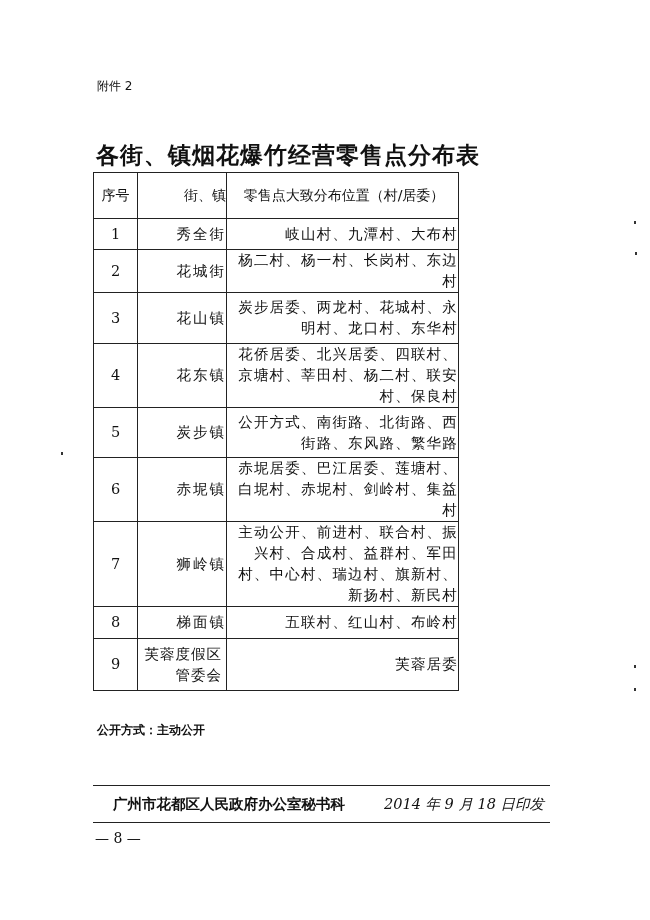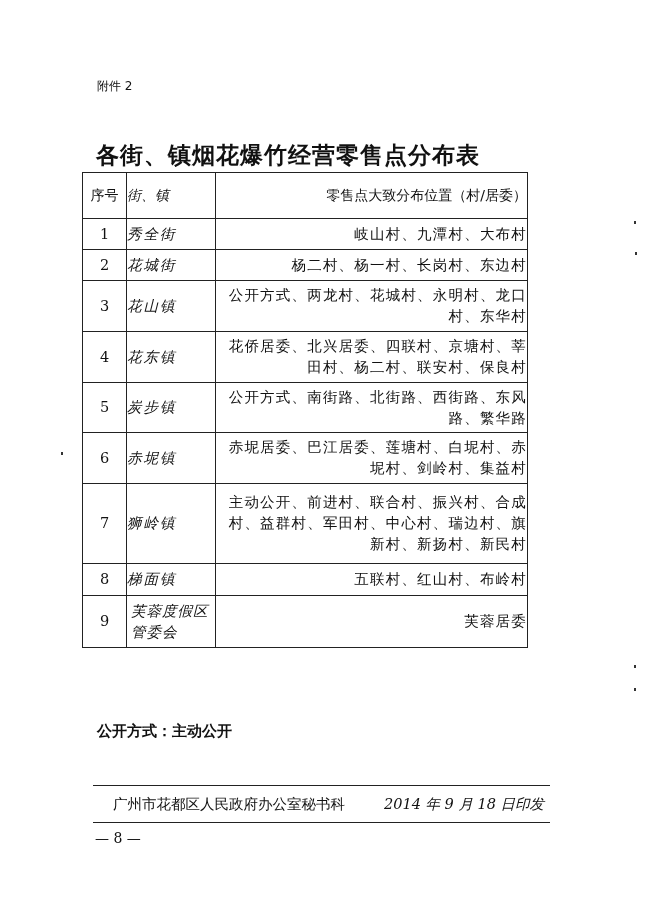--- a/index.html
+++ b/index.html
@@ -3,33 +3,33 @@
 <meta charset="utf-8">
 <style>
   html, body { margin:0; padding:0; background:#ffffff; }
   body { width:650px; height:920px; position:relative; overflow:hidden;
          font-family:"DejaVu Serif","Liberation Serif",serif; color:#111; }
   .attach { position:absolute; left:97px; top:78px; font-size:12px;
             font-family:"DejaVu Sans","Liberation Sans",sans-serif; }
   .title { position:absolute; left:0; width:556px; top:140px; text-align:center;
            font-size:23px; font-weight:bold; letter-spacing:1px;
            font-family:"DejaVu Sans","Liberation Sans",sans-serif; padding-left:20px; box-sizing:border-box; }
-  table.dist { position:absolute; left:82px; top:172px; width:446px;
+  table.dist { position:absolute; left:93px; top:172px; width:366px;
                border-collapse:collapse; table-layout:fixed; }
   table.dist td, table.dist th { border:1.4px solid #222; font-size:14.5px; line-height:21px;
                font-weight:normal; padding:0; vertical-align:middle; }
   table.dist th { font-family:"DejaVu Sans","Liberation Sans",sans-serif; font-size:14px; }
   .c-num { width:43px; text-align:center; }
-  .c-town { width:88px; text-align:left; letter-spacing:2px;font-style:italic; }
+  .c-town { width:88px; text-align:right; letter-spacing:2px; }
   .c-loc { text-align:right; padding-left:3px !important; letter-spacing:1.2px; }
-  th.c-loc { letter-spacing:0; }
-  .disclose { position:absolute; left:97px; top:722px; font-size:15px; font-weight:bold;
+  th.c-loc { text-align:center; letter-spacing:0; }
+  .disclose { position:absolute; left:97px; top:722px; font-size:12px; font-weight:bold;
               font-family:Liberation Mono, monospace; }
   .rule { position:absolute; left:93px; width:457px; height:0; border-top:1.5px solid #222; }
-  .issuer { position:absolute; left:113px; top:795px; font-size:14.5px; }
+  .issuer { position:absolute; left:113px; top:795px; font-size:14.5px;font-weight:bold; }
   .issue-date { position:absolute; left:384px; top:795px; font-size:14.5px;font-style:italic; }
   .pageno { position:absolute; left:95px; top:830px; font-size:14px; }
   .speck { position:absolute; width:2px; height:3px; background:#333; }
 </style>
 </head>
 <body>
 
 <div class="attach">附件 2</div>
 <div class="title">各街、镇烟花爆竹经营零售点分布表</div>
 
@@ -48,21 +48,21 @@
         <td class="c-loc">岐山村、九潭村、大布村</td>
       </tr>
       <tr style="height: 31px;">
         <td class="c-num">2</td>
         <td class="c-town">花城街</td>
         <td class="c-loc">杨二村、杨一村、长岗村、东边村</td>
       </tr>
       <tr style="height: 51px;">
         <td class="c-num">3</td>
         <td class="c-town">花山镇</td>
-        <td class="c-loc">公开方式、两龙村、花城村、永明村、龙口村、东华村</td>
+        <td class="c-loc">炭步居委、两龙村、花城村、永明村、龙口村、东华村</td>
       </tr>
       <tr style="height: 51px;">
         <td class="c-num">4</td>
         <td class="c-town">花东镇</td>
         <td class="c-loc">花侨居委、北兴居委、四联村、京塘村、莘田村、杨二村、联安村、保良村</td>
       </tr>
       <tr style="height: 50px;">
         <td class="c-num">5</td>
         <td class="c-town">炭步镇</td>
         <td class="c-loc">公开方式、南街路、北街路、西街路、东风路、繁华路</td>

